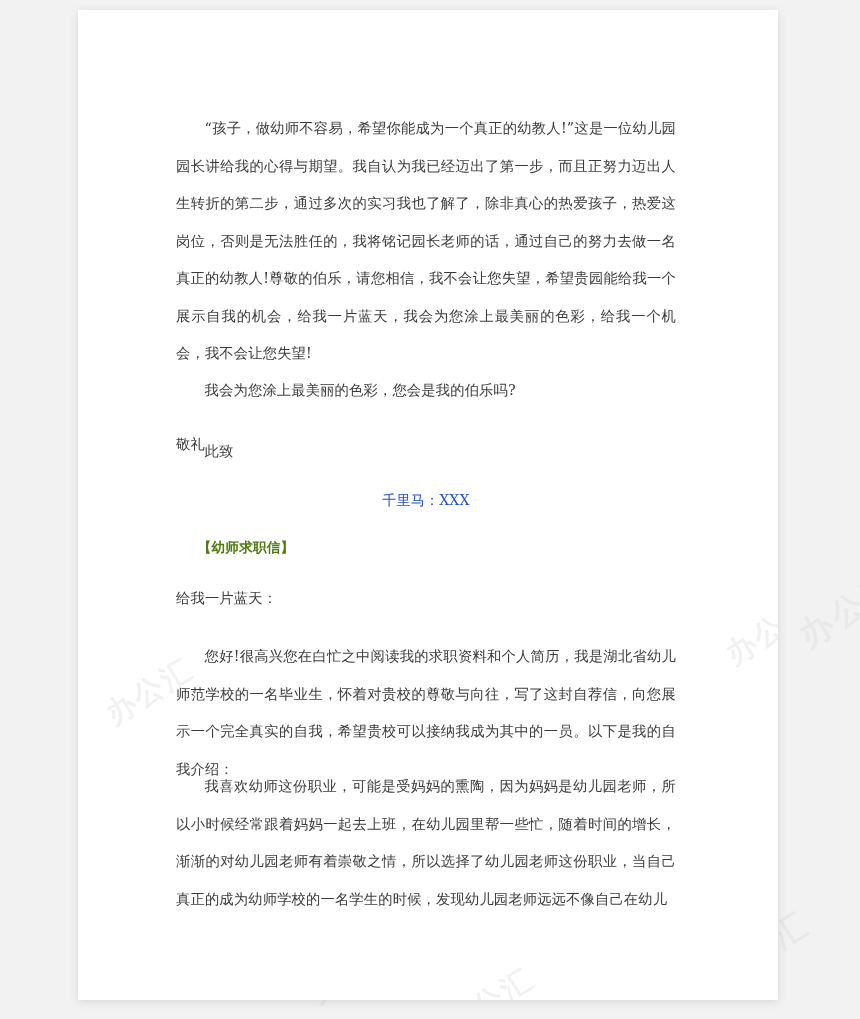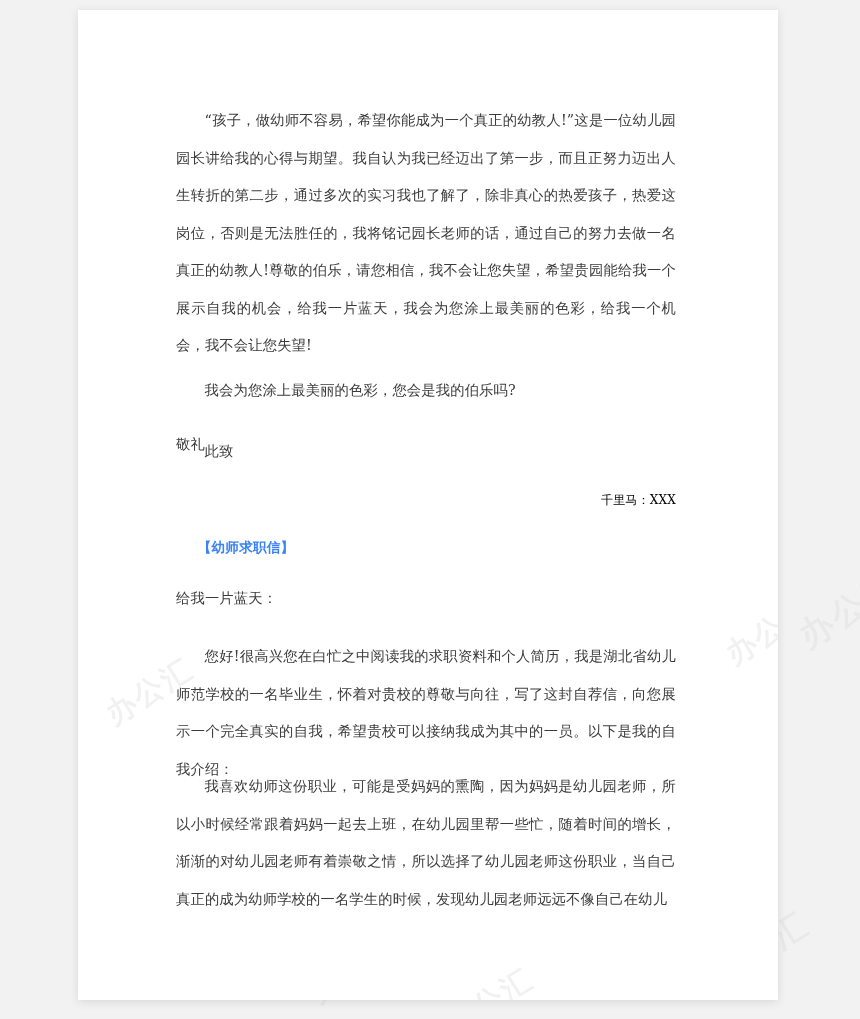--- a/index.html
+++ b/index.html
@@ -86,44 +86,44 @@
     left: 98px;
     width: 500px;
   }
 
   .indent {
     text-indent: 2em;
   }
 
   .heading {
     margin: 0;
-    color: #3b82f6;
+    color: #4d7c0f;
     font-family: "DejaVu Sans", "Liberation Sans", sans-serif;
     font-size: 13.6px;
     font-weight: 700;
     line-height: 24px;
     text-indent: 1.6em;
     letter-spacing: 0.2px;
   }
 
   .sig {
     margin: 0;
-    color: #000000;
-    font-size: 12px;
+    color: #1d4ed8;
+    font-size: 14px;
     line-height: 24px;
-    text-align: right;
+    text-align: center;
     letter-spacing: 0.2px;
   }
 
   .flush {
     text-indent: 0;
   }
 
   
-  #p-opening   { top: 92px; }
+  #p-opening   { top: 100px; }
   #p-question  { top: 362px; }
   #p-cizhi     { top: 423px; }
   #p-jingli    { top: 416px; }
   #p-signature { top: 478px; }
   #h-title     { top: 525px; }
   #p-salutation{ top: 570px; }
   #p-intro     { top: 628px; }
   #p-story     { top: 758px; }
 </style>
 </head>

